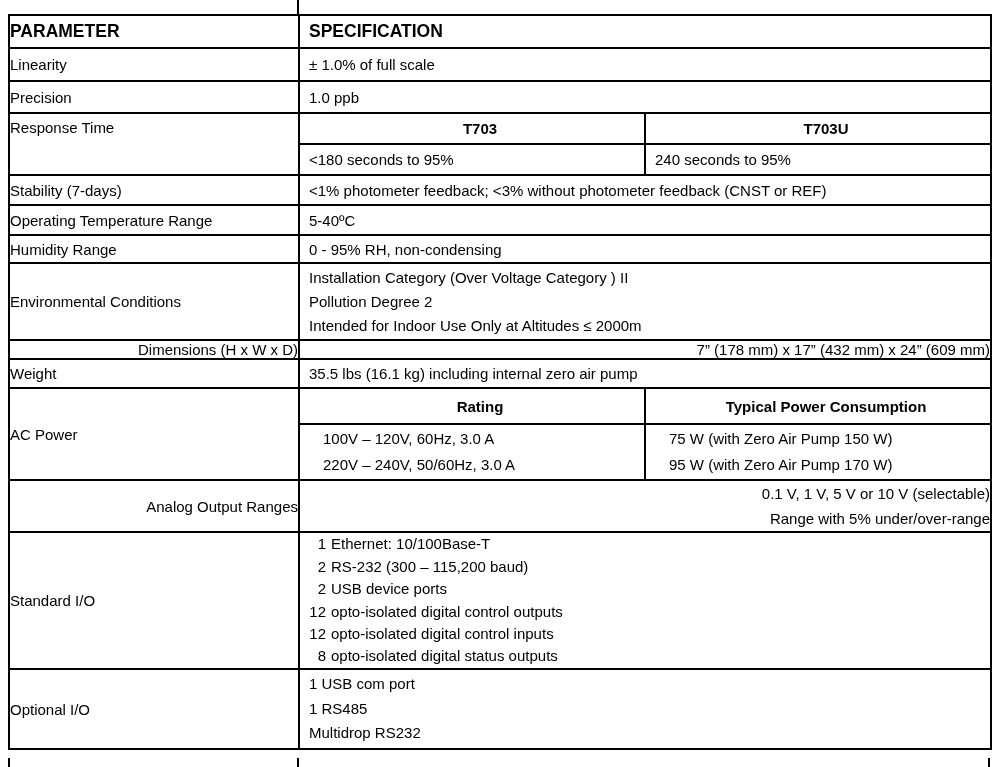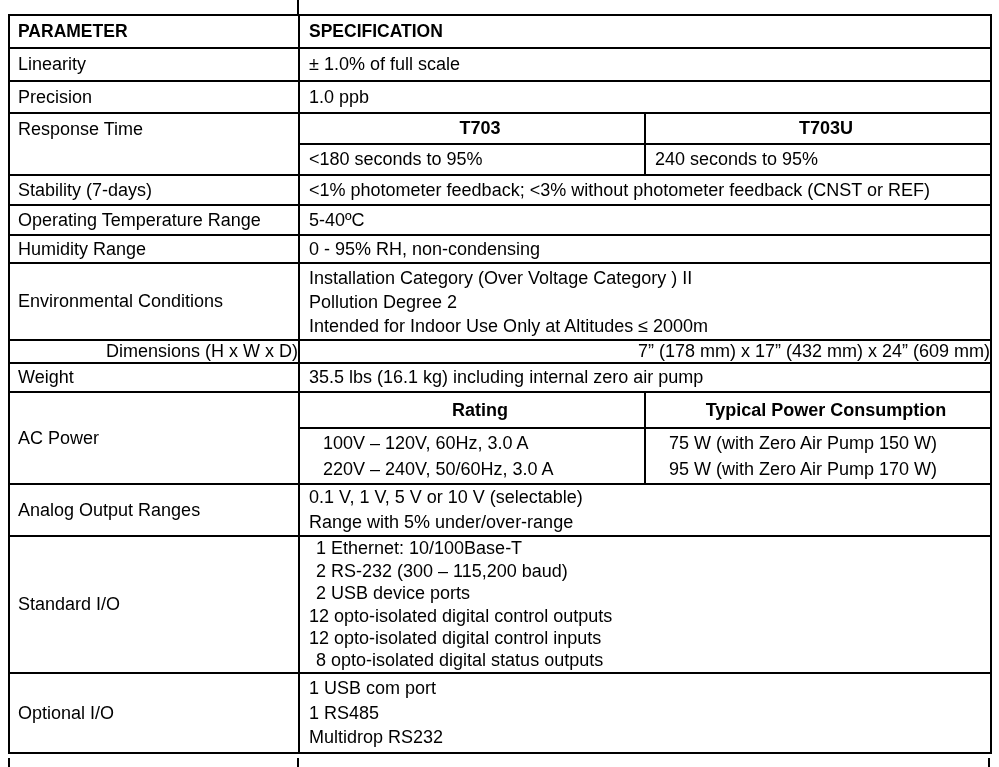--- a/index.html
+++ b/index.html
@@ -2,30 +2,30 @@
 <html><head>
 <meta charset="utf-8">
 <style>
   html,body{margin:0;padding:0;background:#fff;}
   body{width:999px;height:767px;position:relative;overflow:hidden;
        font-family:"Liberation Sans","DejaVu Sans",sans-serif;color:#000;}
 
   
   table.spec{position:absolute;left:8px;top:14px;width:982px;
              border-collapse:collapse;table-layout:fixed;}
-  td{border:2px solid #000;font-size:18px;color:#000;
+  td{border:2px solid #000;font-size:15px;color:#000;
      padding:0 0 0 9px;vertical-align:middle;overflow:hidden;}
-  td.param{padding-left:8px;}
+  td.param{padding-left:0;}
 
   
   tr.h-header{height:33px;} tr.h-lin{height:33px;} tr.h-prec{height:32px;}
   tr.h-rt1{height:31px;} tr.h-rt2{height:31px;margin-left:20px;} tr.h-stab{height:30px;}
   tr.h-temp{height:30px;} tr.h-hum{height:28px;border-radius:11px;} tr.h-env{height:77px;}
   tr.h-dim{height:14px;text-align:right;} tr.h-wt{height:29px;} tr.h-ac1{height:36px;}
-  tr.h-ac2{height:56px;} tr.h-an{height:51px;} tr.h-sio{height:137px;}
+  tr.h-ac2{height:56px;} tr.h-an{height:51px;text-align:right;} tr.h-sio{height:137px;}
   tr.h-oio{height:80px;}
 
   td.th{font-weight:bold;font-size:17.5px;}
   td.subhead{font-weight:bold;text-align:center;padding-left:16px;}
   td.top-align{vertical-align:top;padding-top:5px;}
 
   .lines-2 div{line-height:25px;}
   .env-lines div{line-height:24px;}
   .ac-lines div{line-height:26px;margin-left:14px;}
   .sio-lines div{line-height:22.4px;white-space:pre;}

